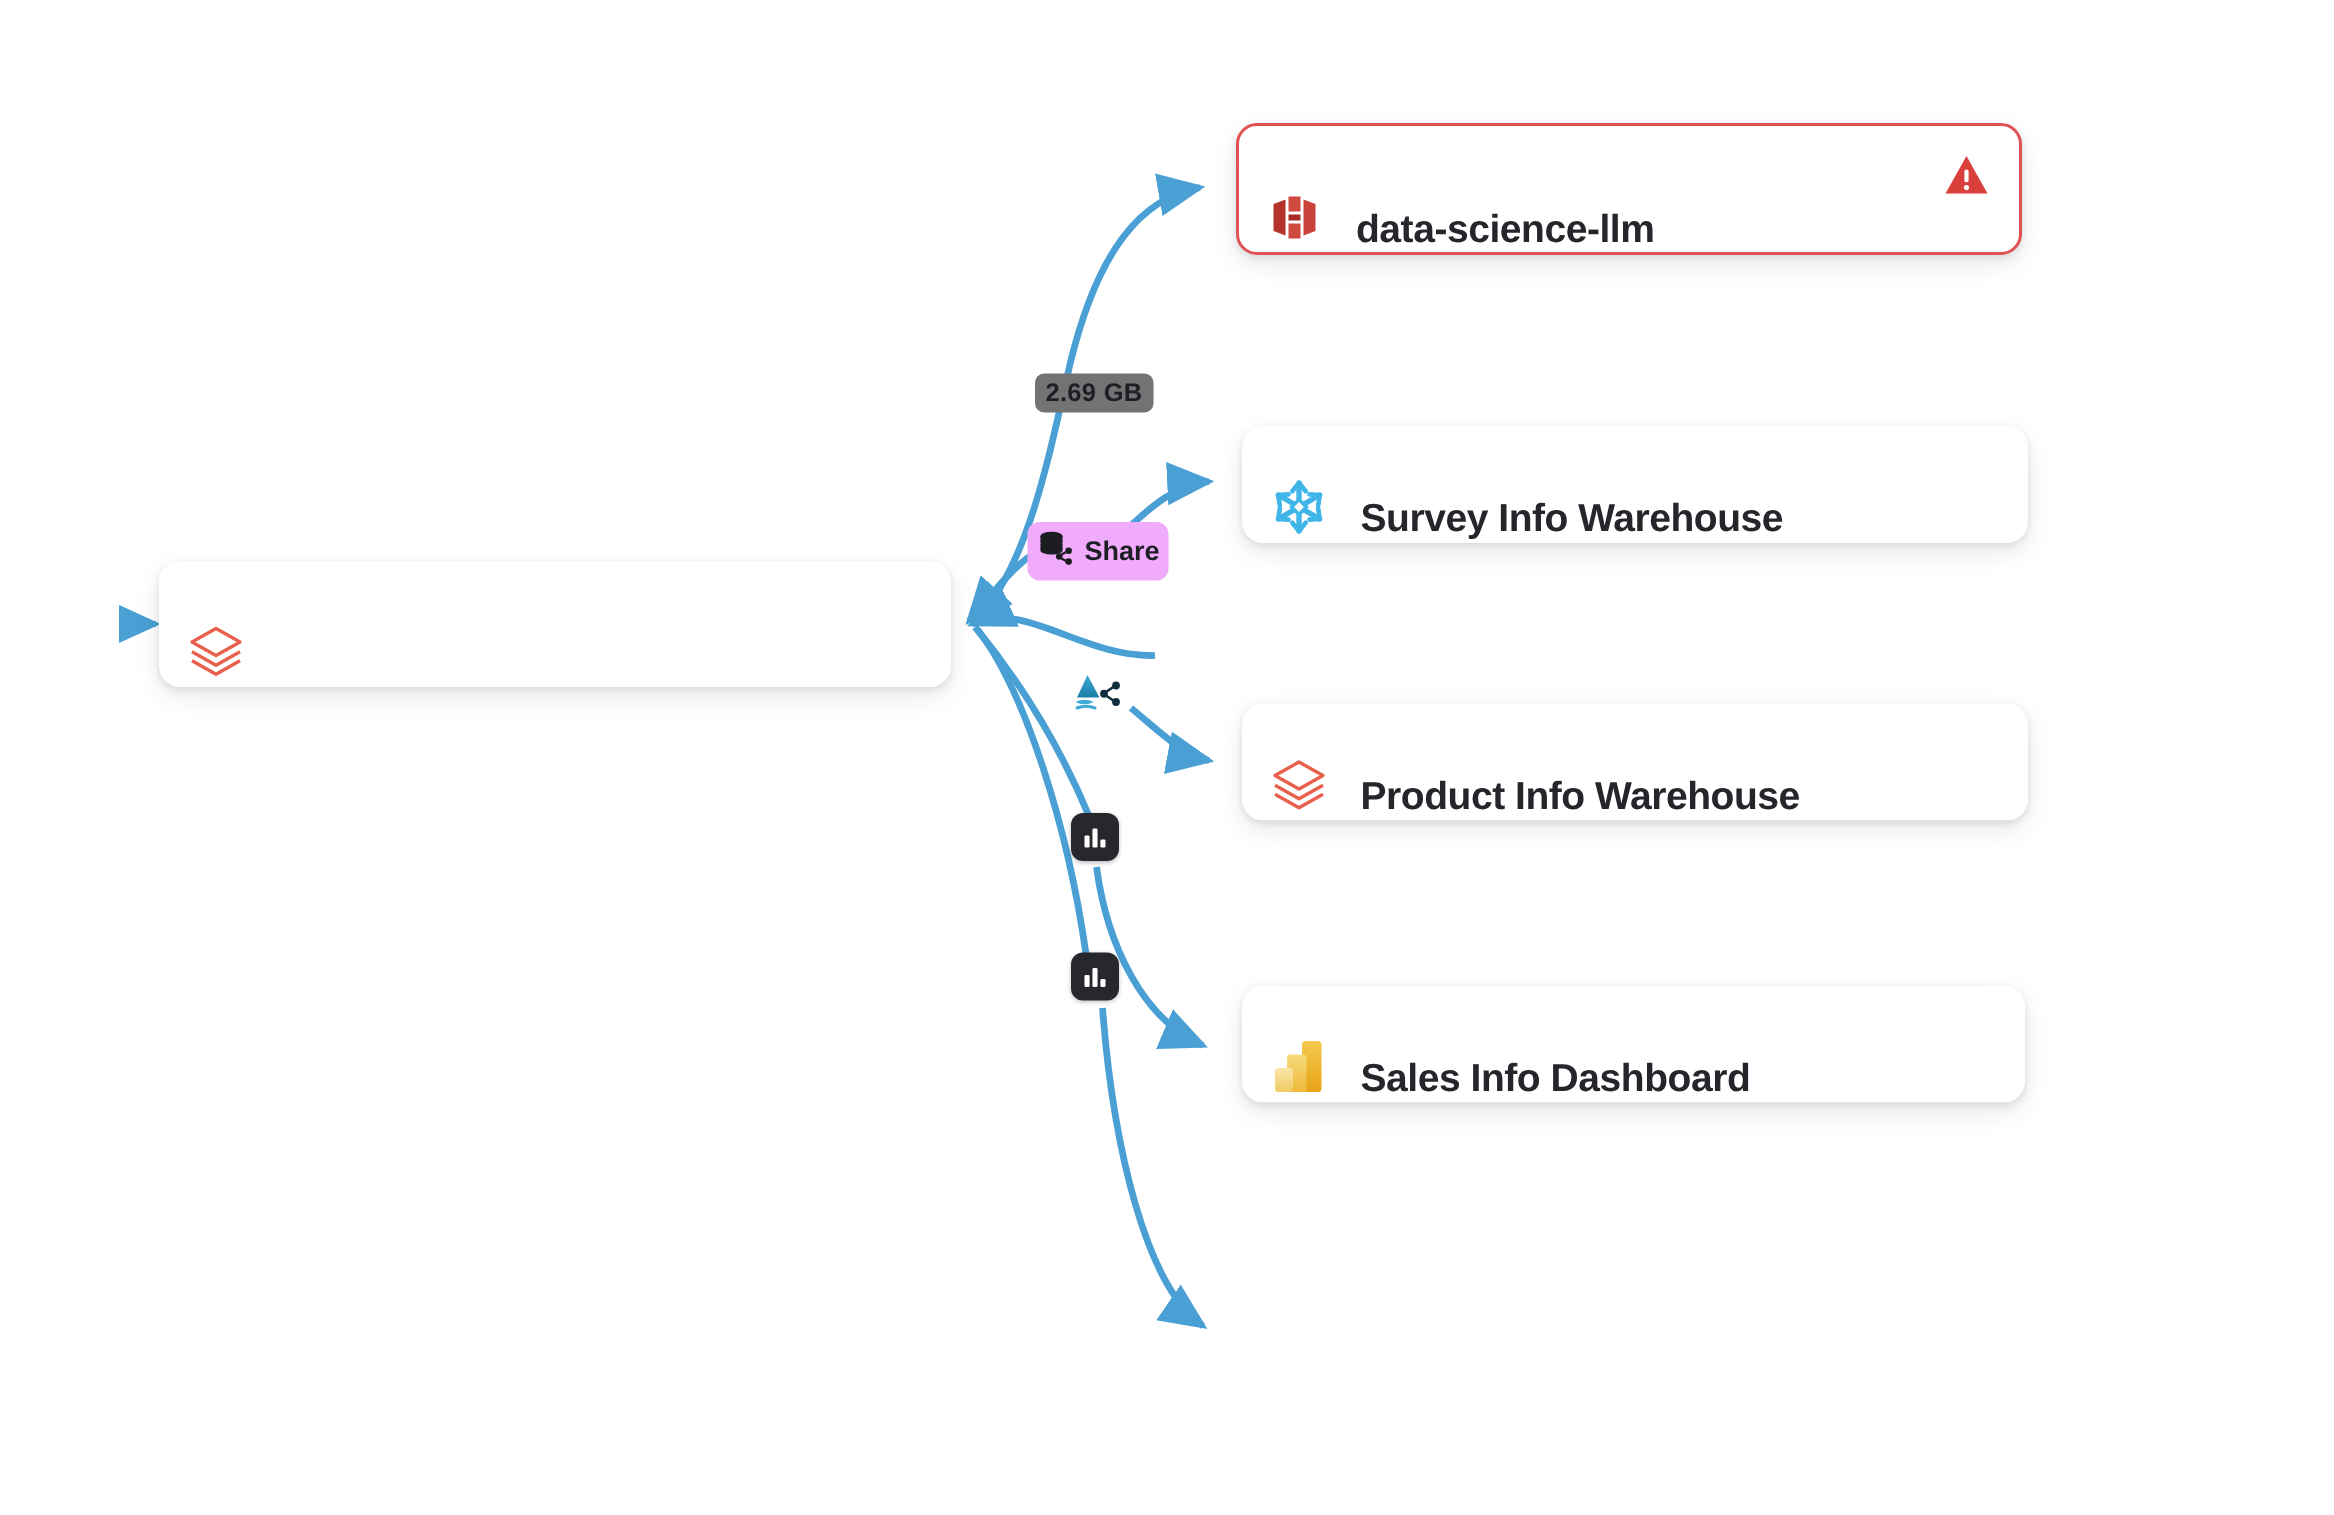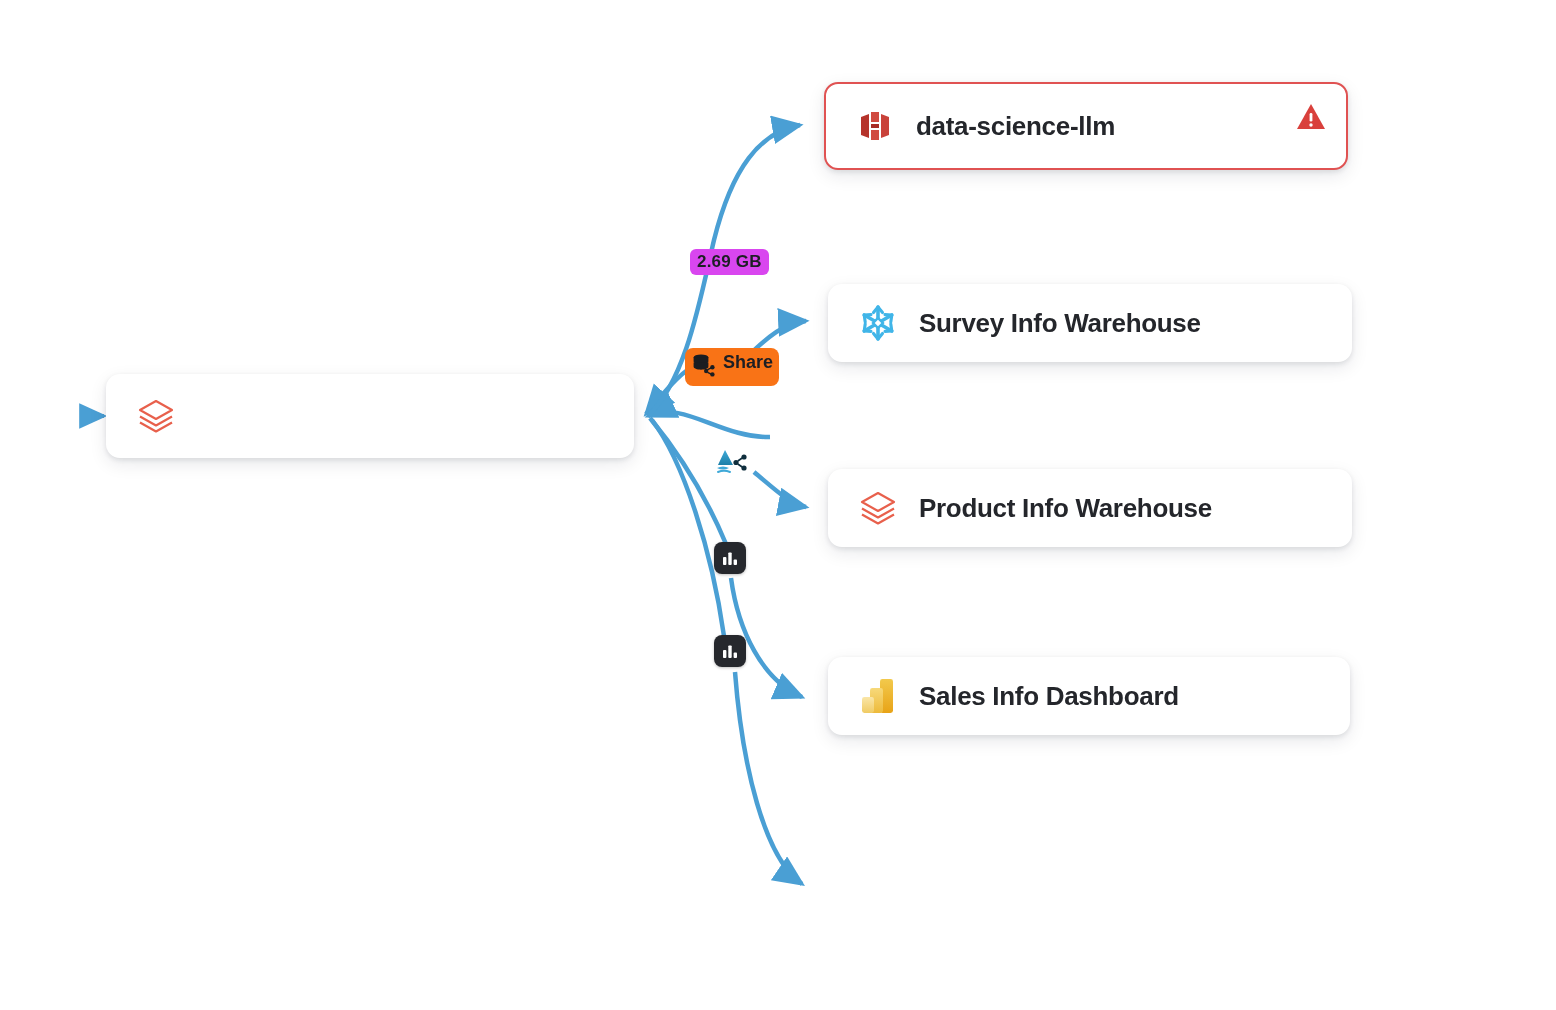--- a/index.html
+++ b/index.html
@@ -21,25 +21,25 @@
     top: 0; left: 0;
     width: 1556px;
     height: 1010px;
     pointer-events: none;
   }
 
   
   .node {
     position: absolute;
     display: flex;
-    align-items: center;
+    align-items: flex-end;
     background: #ffffff;
     border-radius: 14px;
     box-shadow: 0 2px 5px rgba(16,24,40,0.10), 0 6px 18px rgba(16,24,40,0.09);
-    padding: 0 26px;
+    padding: 0 14px;
     border: 1px solid transparent;
   }
   .node.highlight {
     border: 2px solid #E05252;
     box-shadow: 0 2px 5px rgba(16,24,40,0.10), 0 6px 18px rgba(16,24,40,0.09);
   }
   .node-icon {
     flex: 0 0 auto;
     width: 46px;
     height: 46px;
@@ -77,35 +77,35 @@
   #node-survey-dash   { left: 828px; top: 845px;  width: 522px; height: 78px; }
 
   
   .edge-badge {
     position: absolute;
     display: flex;
     align-items: center;
     justify-content: center;
   }
   .pill-label {
-    background: #d946ef;
+    background: #737373;
     border-radius: 6px;
     padding: 3px 7px;
     font-size: 17px;
     font-weight: bold;
     color: #1D1F24;
     letter-spacing: 0.2px;
     white-space: nowrap;
   }
   .share-badge {
-    background: #f97316;
+    background: #f0abfc;
     border-radius: 8px;
     padding: 4px 6px;
     display: flex;
-    align-items: flex-start;
+    align-items: center;
     gap: 6px;
   }
   .share-badge .share-text {
     font-size: 18px;
     font-weight: bold;
     color: #1D1F24;
     white-space: nowrap;
   }
   .azure-badge {
     background: #ffffff;

